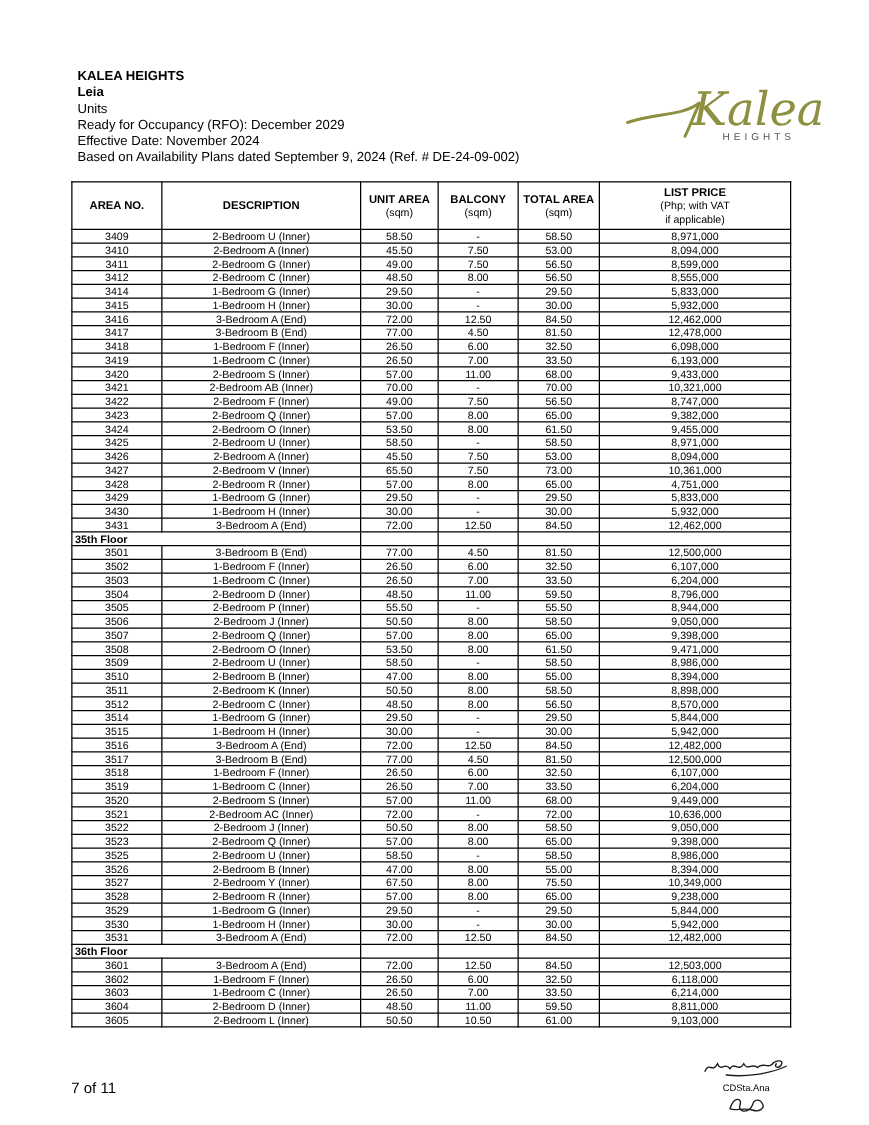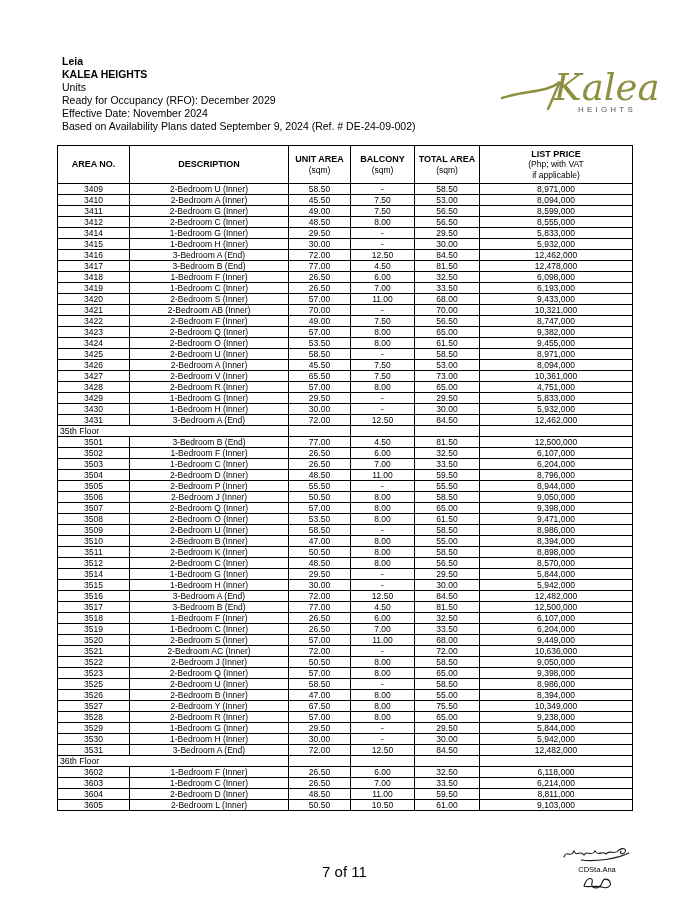--- a/index.html
+++ b/index.html
@@ -37,38 +37,38 @@
     line-height:10.5px;
   }
   .price-table thead th .sub {
     display:block; font-weight:normal; font-size:8.5px;
   }
   .price-table tbody td {
     height:10px; line-height:10px;
     font-size:8.5px; text-align:center; vertical-align:middle;
   }
   .price-table tbody td.floor-cell {
-    text-align:left; font-weight:normal; padding-left:2px; font-size:8.7px;
+    text-align:left; font-weight:bold; padding-left:2px; font-size:8.7px;
   }
   .page-footer {
     position:absolute; left:57px; top:863px; width:575px;
-    text-align:center; font-size:15px;
+    text-align:left; font-size:12px;
   }
   .signature {
     position:absolute; left:558px; top:846px; width:78px;
     text-align:center;
   }
   .signature .sig-name { font-size:7.5px; line-height:8px; display:block; }
 </style>
 </head>
 <body>
 
 <div class="doc-header">
+  <div class="b">KALEA HEIGHTS</div>
   <div class="b">Leia</div>
-  <div class="b">KALEA HEIGHTS</div>
   <div>Units</div>
   <div>Ready for Occupancy (RFO): December 2029</div>
   <div>Effective Date: November 2024</div>
   <div>Based on Availability Plans dated September 9, 2024 (Ref. # DE-24-09-002)</div>
 </div>
 
 <div class="logo">
   <svg width="170" height="72" viewBox="0 0 170 72">
     <path d="M4 46 C 28 38, 48 41, 62 30 C 57 40, 54 49, 50 57" fill="none" stroke="#8d9040" stroke-width="2.4" stroke-linecap="round"></path>
     <text x="56" y="48" font-family="DejaVu Serif, serif" font-style="italic" font-size="37" fill="#8d9040">Kalea</text>
@@ -529,20 +529,28 @@
         <td>12,482,000</td>
       </tr>
       <tr>
         <td colspan="2" class="floor-cell">36th Floor</td>
         <td></td>
         <td></td>
         <td></td>
         <td></td>
       </tr>
       <tr>
+        <td>3601</td>
+        <td>3-Bedroom A (End)</td>
+        <td>72.00</td>
+        <td>12.50</td>
+        <td>84.50</td>
+        <td>12,503,000</td>
+      </tr>
+      <tr>
         <td>3602</td>
         <td>1-Bedroom F (Inner)</td>
         <td>26.50</td>
         <td>6.00</td>
         <td>32.50</td>
         <td>6,118,000</td>
       </tr>
       <tr>
         <td>3603</td>
         <td>1-Bedroom C (Inner)</td>

